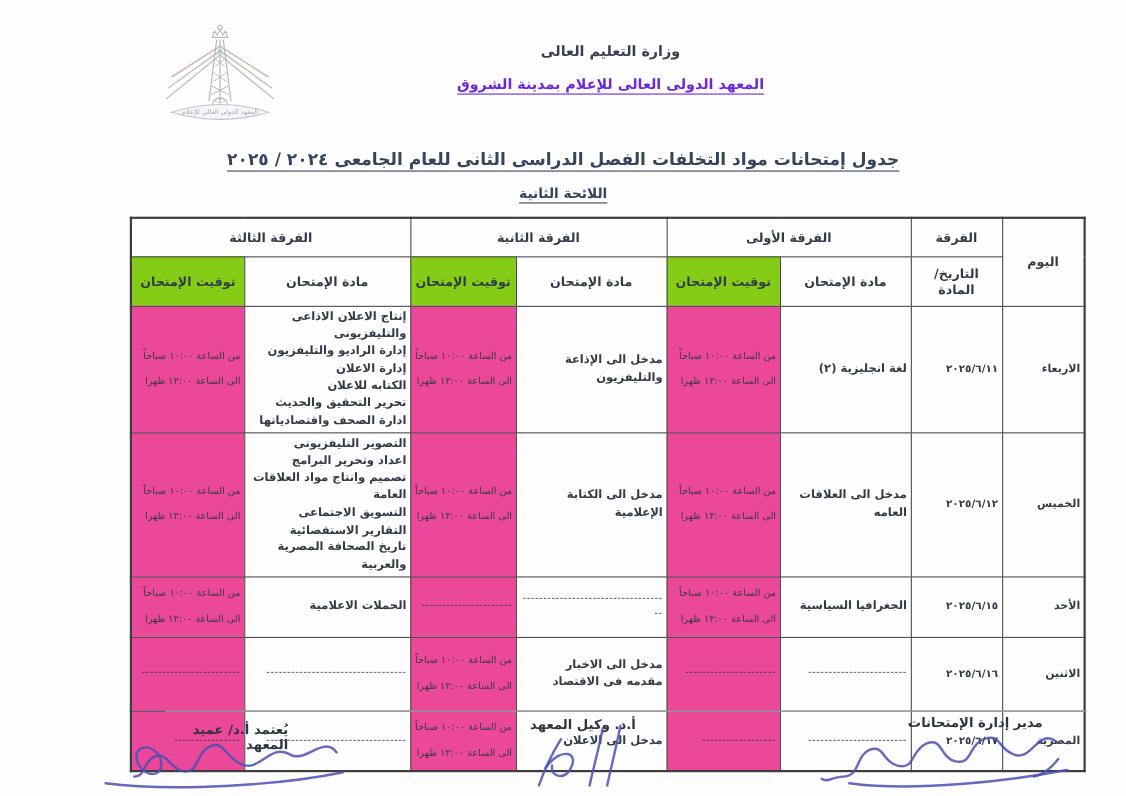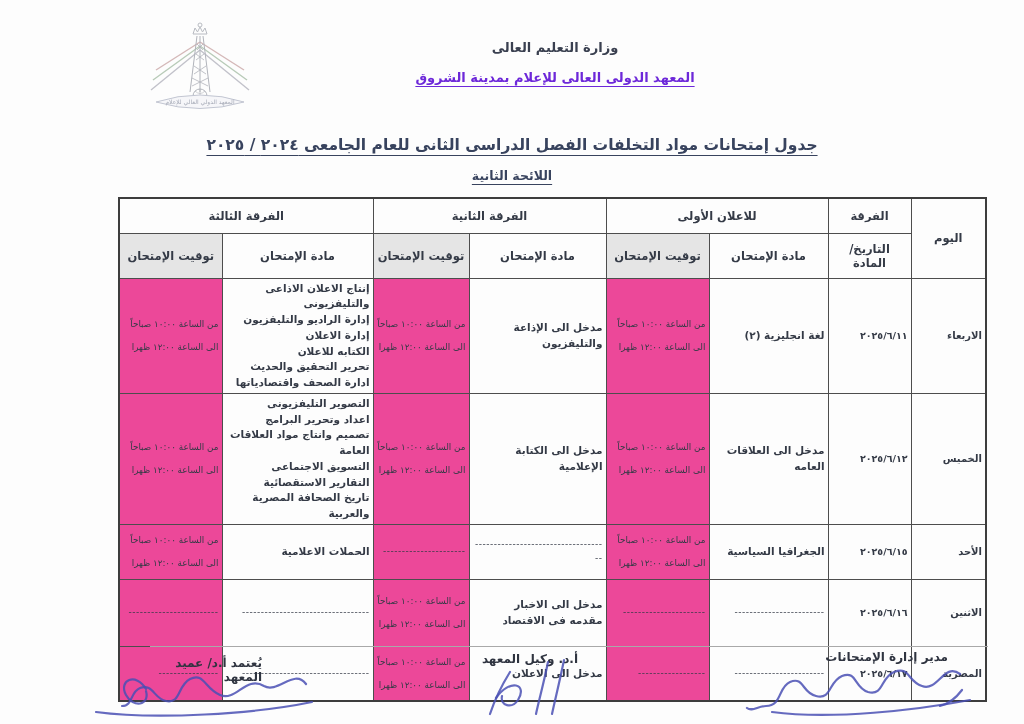--- a/index.html
+++ b/index.html
@@ -27,21 +27,21 @@
     white-space:pre-line;
     padding:2px 3px;
     color:#343a46;
   }
   .sched{border:2px solid #3d3d3d;}
   .sched th{font-size:11.5px;font-weight:bold;}
   .cell-day{font-size:10px;font-weight:bold;}
   .cell-date{font-size:9.5px;font-weight:bold;}
   .cell-subj{font-size:10.5px;font-weight:bold;line-height:1.5;}
   .cell-time{font-size:8.8px;line-height:2.6;background:#ec4899;}
-  .hd-time{background:#e5e5e5;}
+  .hd-time{background:#84cc16;}
   .dash{font-weight:normal;font-size:9px;letter-spacing:.5px;}
   
   .foot-rule{top:646px;left:150px;width:838px;height:1px;background:#a9a9a9;}
   .sig-label{font-size:12px;font-weight:bold;color:#2f3440;text-align:right;}
   .lbl-director{top:650px;left:818px;width:130px;}
   .lbl-vice{top:652px;left:448px;width:130px;}
   .lbl-dean{top:656px;left:142px;width:120px;}
   .sig{stroke:#4a50b4;stroke-width:2.2;fill:none;stroke-linecap:round;opacity:.85;}
   .sig-director{top:660px;left:742px;width:236px;height:58px;}
   .sig-vice{top:656px;left:468px;width:112px;height:62px;}
@@ -87,21 +87,21 @@
       <col style="width:103px">
     <col style="width:137px">
       <col style="width:96px">
     <col style="width:151px">
       <col style="width:103px">
   </colgroup>
   <thead>
     <tr style="height:35px">
       <th rowspan="2">اليوم</th>
       <th>الفرقة</th>
-      <th colspan="2">للاعلان الأولى</th>
+      <th colspan="2">الفرقة الأولى</th>
       <th colspan="2">الفرقة الثانية</th>
       <th colspan="2">الفرقة الثالثة</th>
     </tr>
     <tr style="height:45px">
       <th>التاريخ/ المادة</th>
       <th>مادة الإمتحان</th>
       <th class="hd-time">توقيت الإمتحان</th>
       <th>مادة الإمتحان</th>
       <th class="hd-time">توقيت الإمتحان</th>
       <th>مادة الإمتحان</th>

